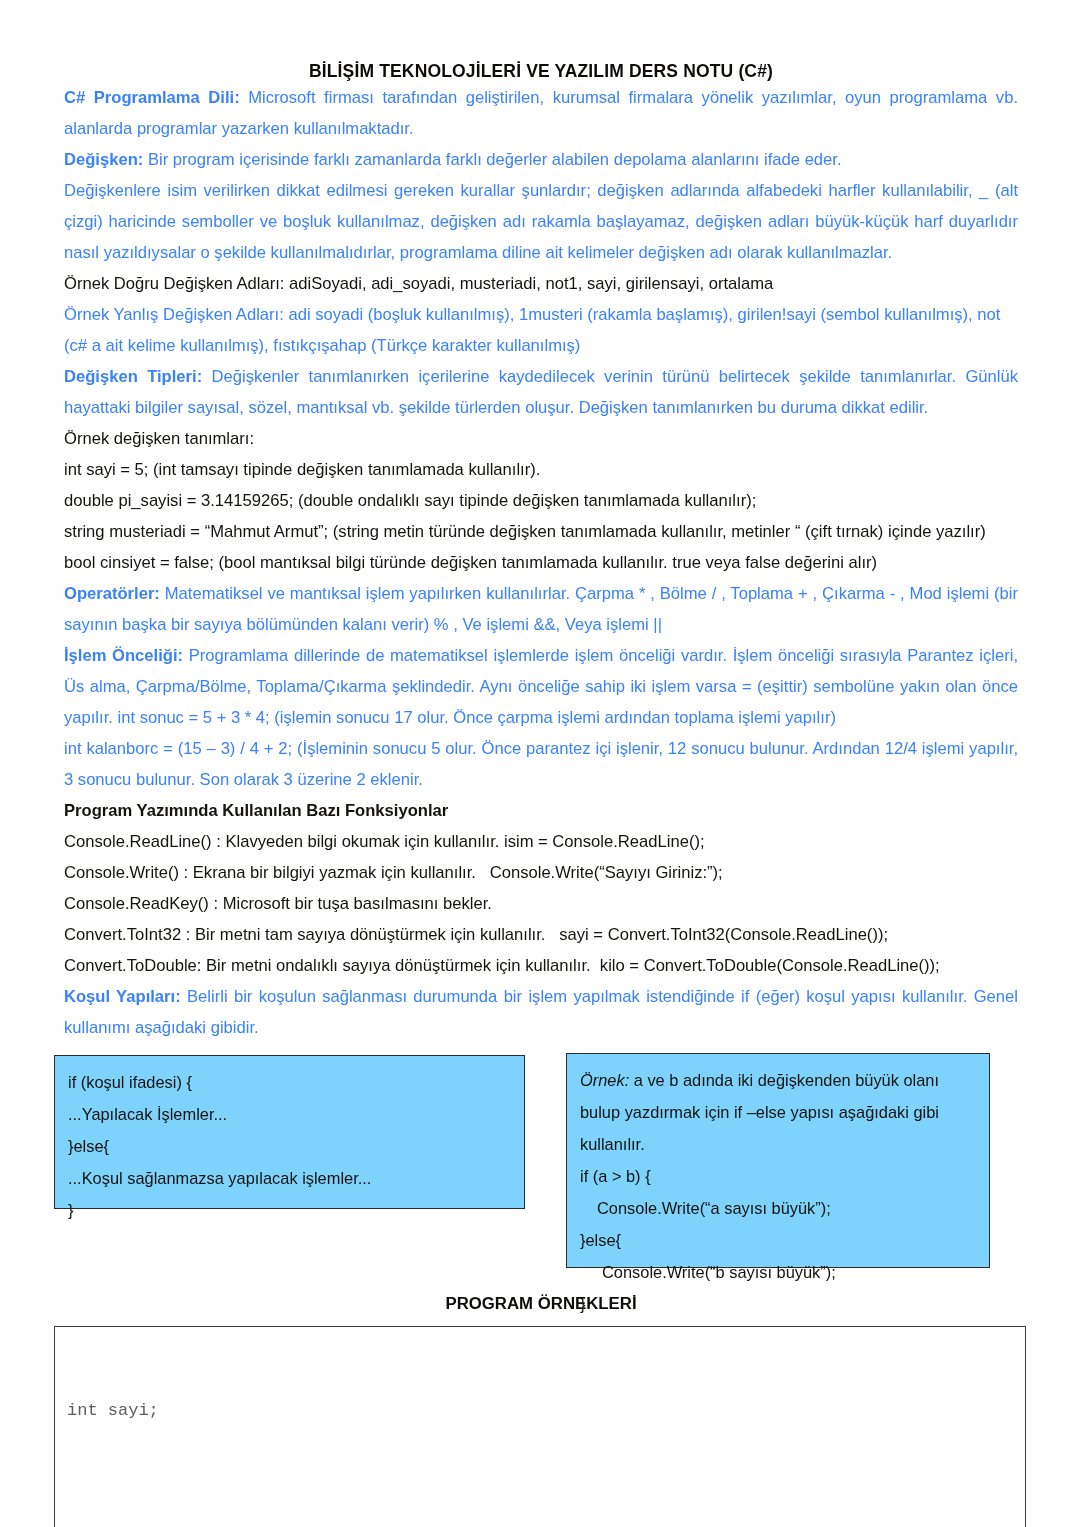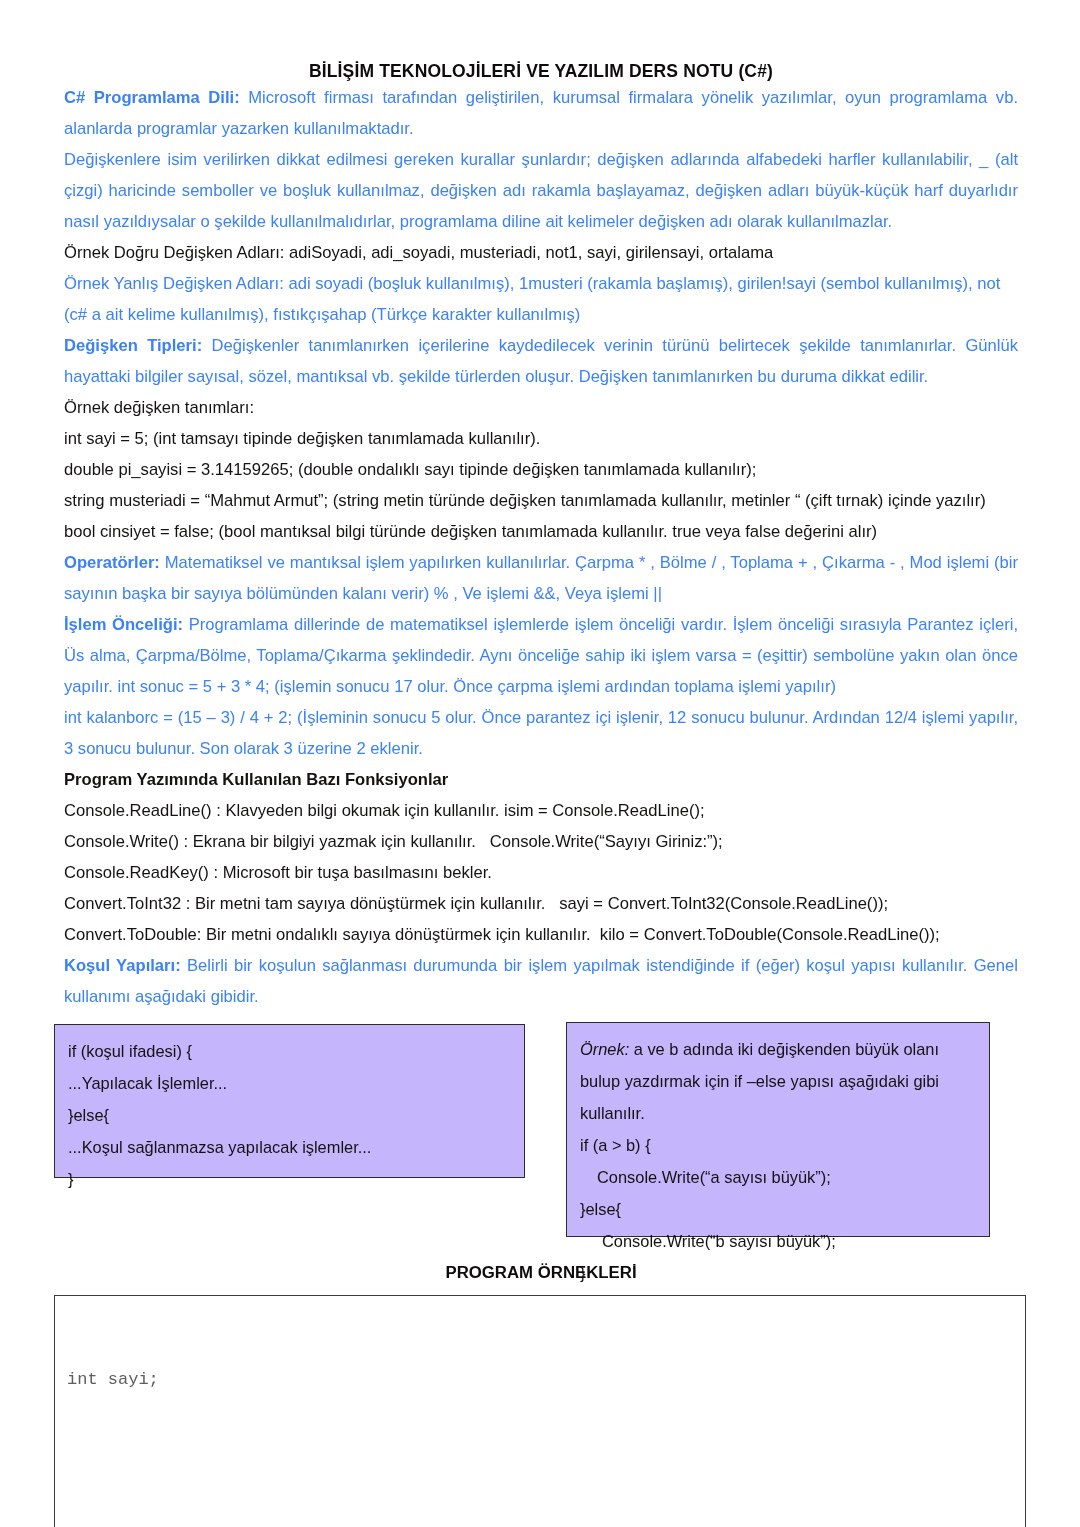--- a/index.html
+++ b/index.html
@@ -70,21 +70,21 @@
   
   .boxes-row {
     position: relative;
     height: 226px;
     margin-top: 12px;
   }
   .code-box {
     position: absolute;
     box-sizing: border-box;
     border: 1.4px solid #2b2b2b;
-    background: #c4b5fd;
+    background: #7dd3fc;
     font-family: "Liberation Sans", "DejaVu Sans", sans-serif;
     font-size: 16.4px;
     line-height: 32px;
     color: #141310;
     padding: 10px 12px 10px 13px;
   }
   .box-left {
     left: -10px;
     top: 0;
     width: 471px;
@@ -134,20 +134,21 @@
 </head>
 <body>
 
 <div class="page">
   <div class="content">
 
     <h1 class="doc-title">BİLİŞİM TEKNOLOJİLERİ VE YAZILIM DERS NOTU (C#)</h1>
 
     <p class="para justify gap-lg"><b>C# Programlama Dili:</b><span> Microsoft firması tarafından geliştirilen, kurumsal firmalara yönelik yazılımlar, oyun programlama vb. alanlarda programlar yazarken kullanılmaktadır.</span></p>
 
+    <p class="para gap-md"><b>Değişken:</b><span> Bir program içerisinde farklı zamanlarda farklı değerler alabilen depolama alanlarını ifade eder.</span></p>
 
     <p class="para justify gap-sm">Değişkenlere isim verilirken dikkat edilmesi gereken kurallar şunlardır; değişken adlarında alfabedeki harfler kullanılabilir, _ (alt çizgi) haricinde semboller ve boşluk kullanılmaz, değişken adı rakamla başlayamaz, değişken adları büyük-küçük harf duyarlıdır nasıl yazıldıysalar o şekilde kullanılmalıdırlar, programlama diline ait kelimeler değişken adı olarak kullanılmazlar.</p>
 
     <div class="line">Örnek Doğru Değişken Adları: adiSoyadi, adi_soyadi, musteriadi, not1, sayi, girilensayi, ortalama</div>
 
     <p class="para gap-sm">Örnek Yanlış Değişken Adları: adi soyadi (boşluk kullanılmış), 1musteri (rakamla başlamış), girilen!sayi (sembol kullanılmış), not (c# a ait kelime kullanılmış), fıstıkçışahap (Türkçe karakter kullanılmış)</p>
 
     <p class="para justify gap-sm"><b>Değişken Tipleri:</b><span> Değişkenler tanımlanırken içerilerine kaydedilecek verinin türünü belirtecek şekilde tanımlanırlar. Günlük hayattaki bilgiler sayısal, sözel, mantıksal vb. şekilde türlerden oluşur. Değişken tanımlanırken bu duruma dikkat edilir.</span></p>
 
     <div class="line">Örnek değişken tanımları:</div>

